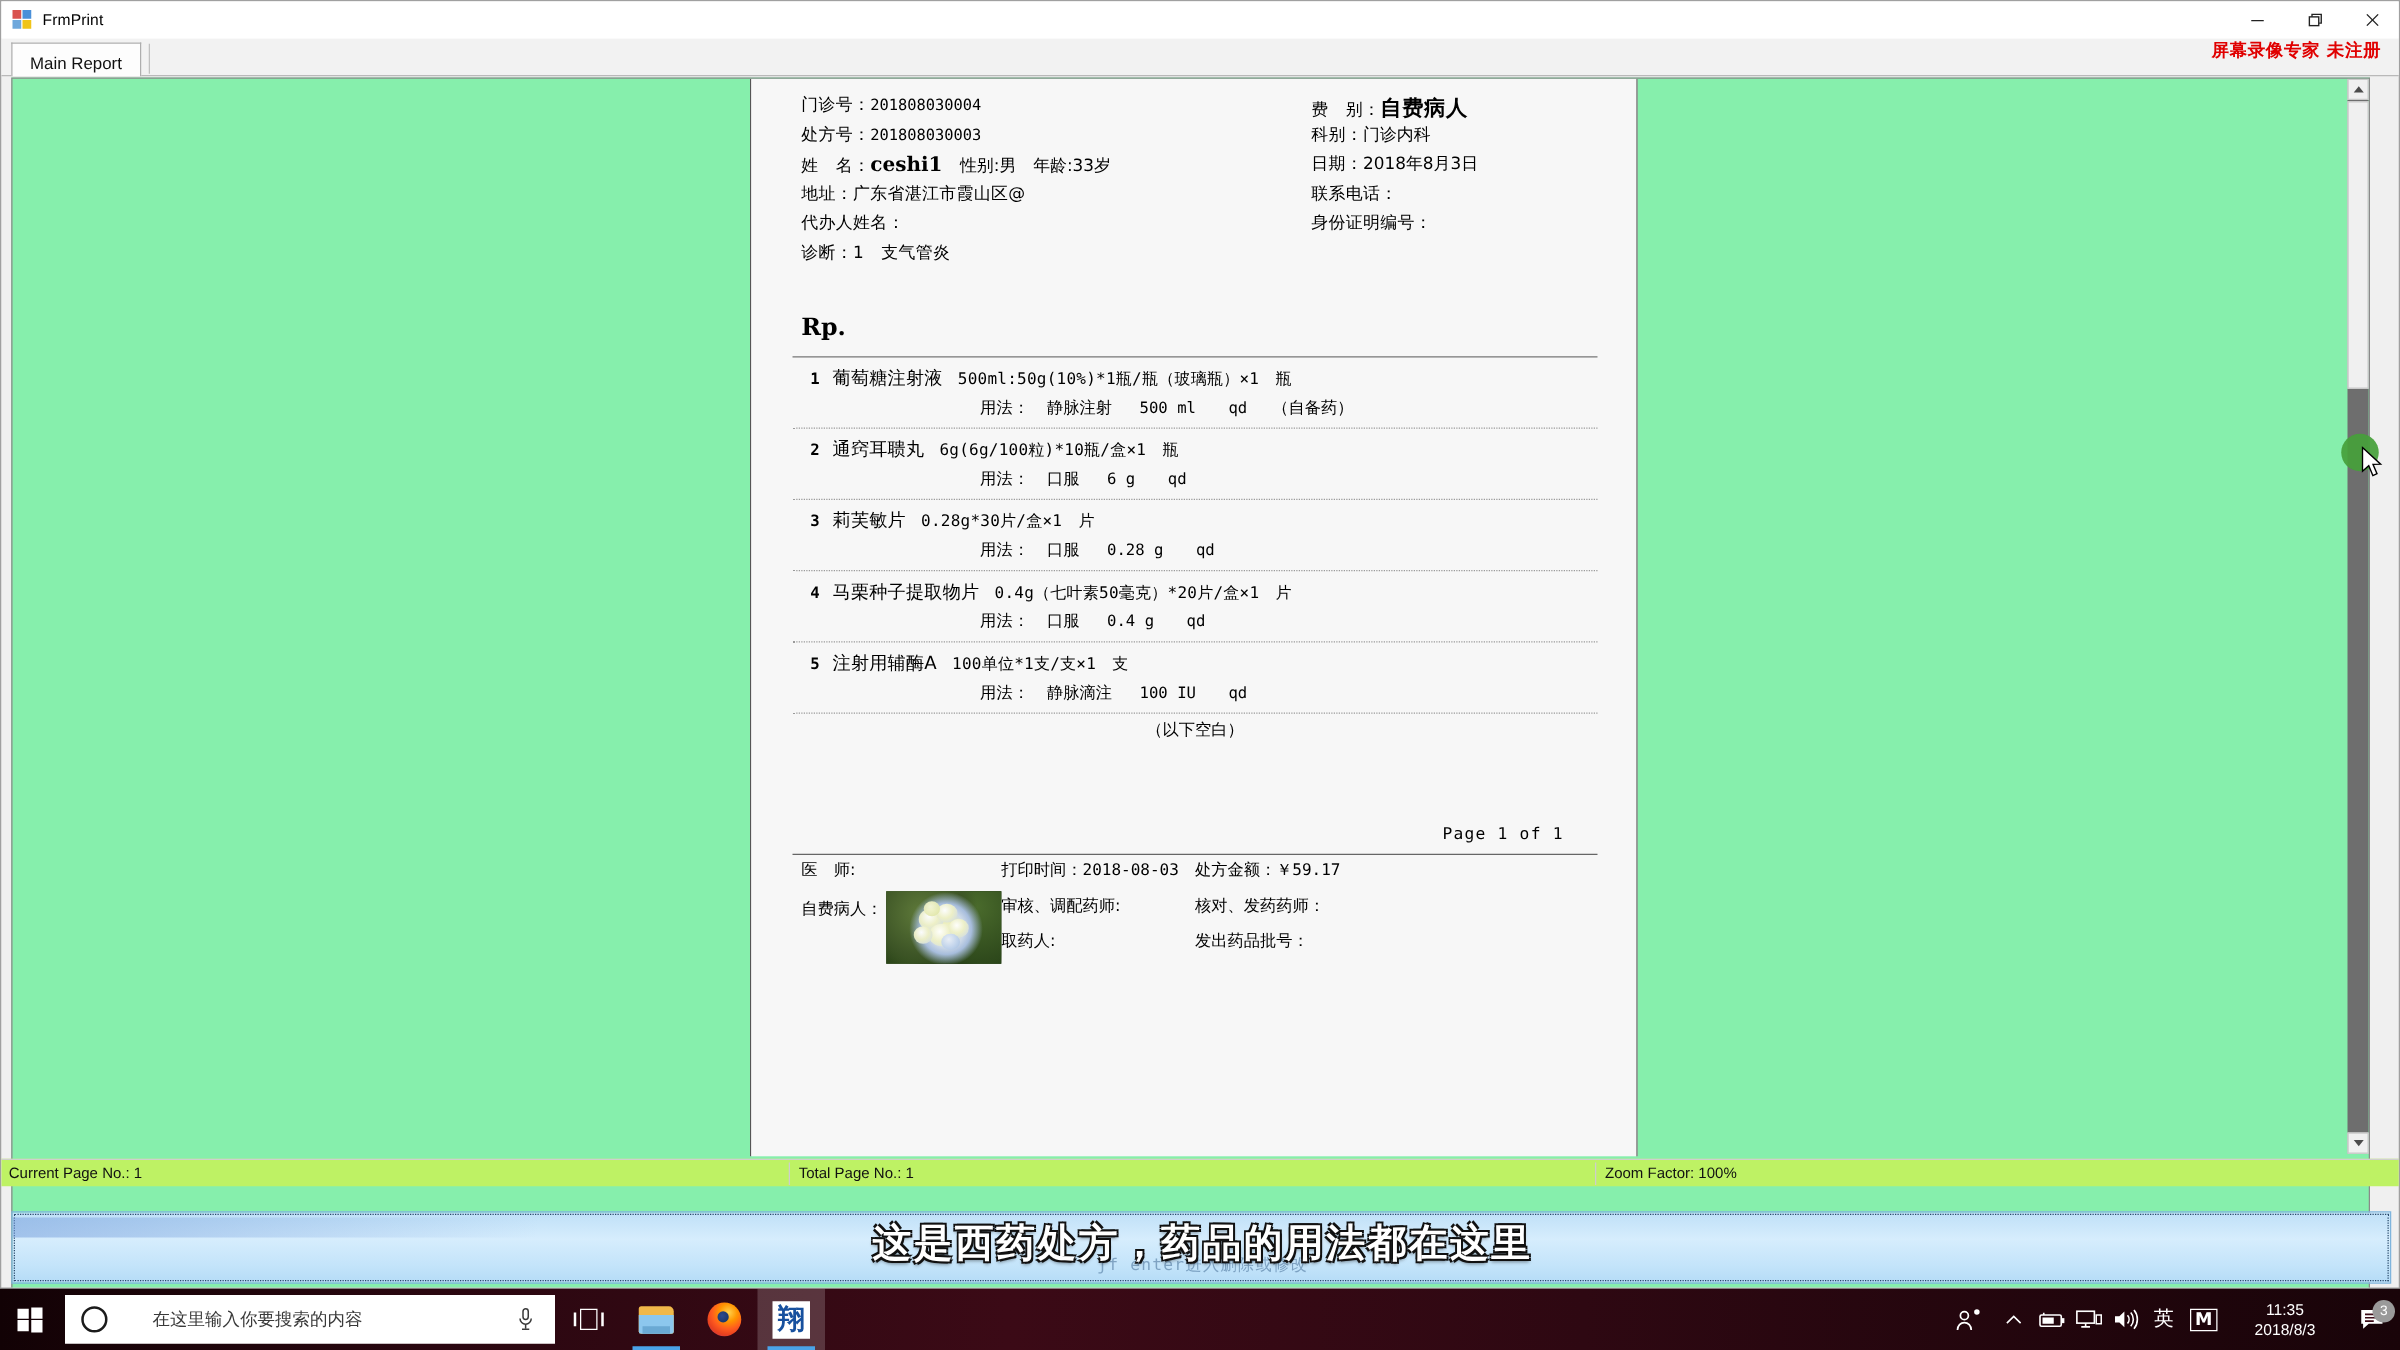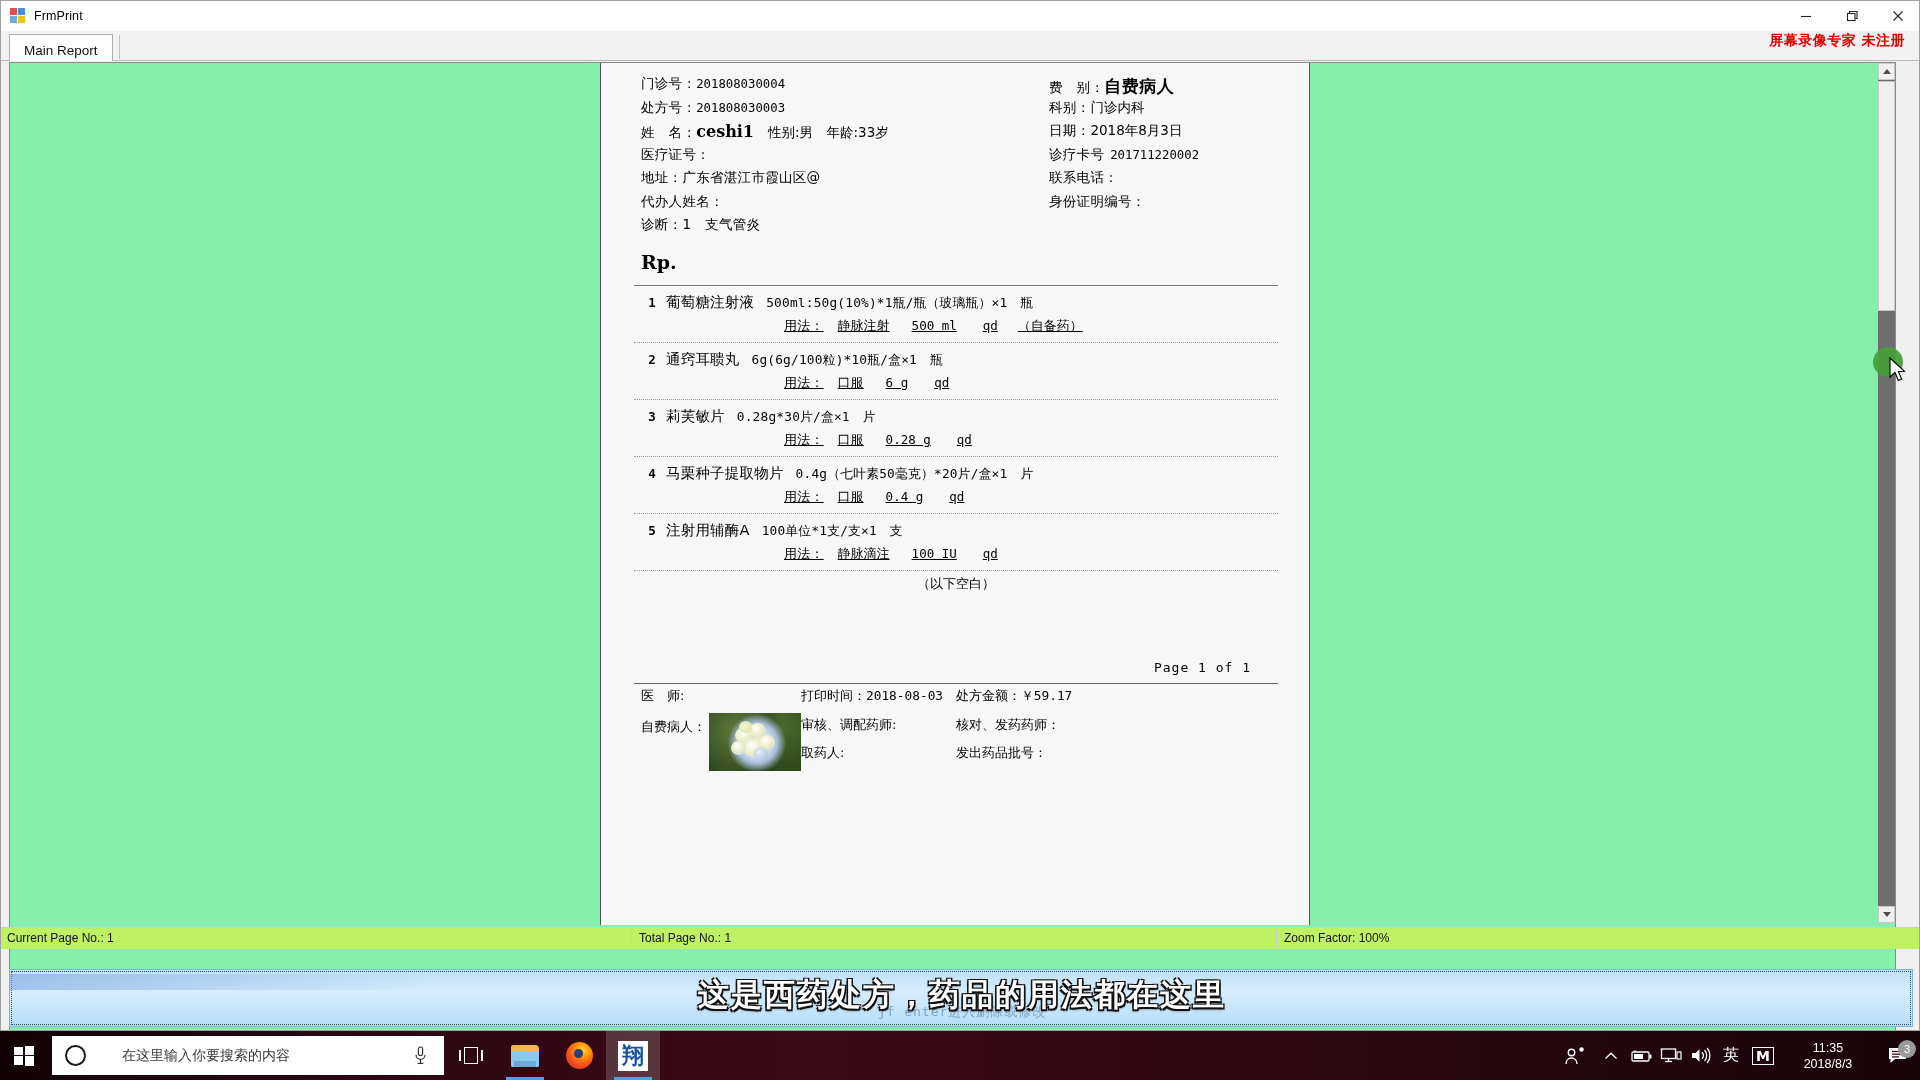--- a/index.html
+++ b/index.html
@@ -120,21 +120,20 @@
   }
   .rx-no {
     display: inline-block; width: 22px; text-align: right; margin-right: 10px;
     font-family: "DejaVu Sans Mono", monospace; font-size: 12.5px; font-weight: bold;
   }
   .rx-name { font-size: 14.5px; }
   .rx-spec { font-family: "DejaVu Sans Mono", monospace; font-size: 12.8px; margin-left: 12px; }
   .rx-line2 {
     font-size: 13px; padding: 5px 0 7px 0; white-space: nowrap;
     margin-left: 150px;
-    text-decoration: underline;
   }
   .rx-usage-lbl { letter-spacing: .2px; }
   .rx-usage-route { margin-left: 14px; }
   .rx-usage-dose { font-family: "DejaVu Sans Mono", monospace; font-size: 12.5px; margin-left: 22px; }
   .rx-usage-freq { font-family: "DejaVu Sans Mono", monospace; font-size: 12.5px; margin-left: 26px; }
   .rx-usage-note { margin-left: 20px; }
   .rx-divider { border-top: 1px dotted #9a9a9a; height: 0; }
   #rx-items > .rx-item:first-child { border-top: 1px solid #777; }
 
   #blank-notice {
@@ -396,28 +395,20 @@
 
           <div class="hdr-row">
             <span class="hdr-left">
               <span class="lbl">姓　名：</span><span class="name-bold">ceshi1</span><span class="sep-sp"></span><span class="val-cjk">性别:男　年龄:33岁</span>
             </span>
             <span class="hdr-right">
               <span class="lbl">日期：</span><span class="val-cjk">2018年8月3日</span>
             </span>
           </div>
 
-          <div class="hdr-row">
-            <span class="hdr-left">
-              <span class="lbl">医疗证号：</span><span class="val"></span>
-            </span>
-            <span class="hdr-right">
-              <span class="lbl">诊疗卡号</span><span class="val" style="margin-left:6px">201711220002</span>
-            </span>
-          </div>
 
           <div class="hdr-row">
             <span class="hdr-left">
               <span class="lbl">地址：广东省湛江市霞山区@</span>
             </span>
             <span class="hdr-right">
               <span class="lbl">联系电话：</span>
             </span>
           </div>
 

